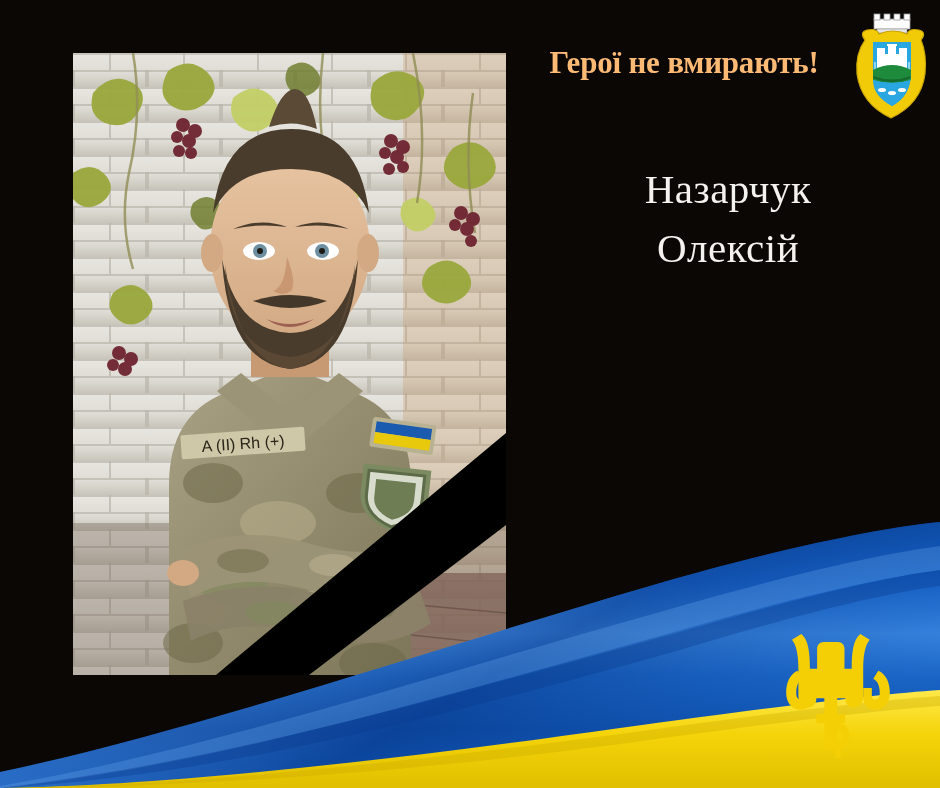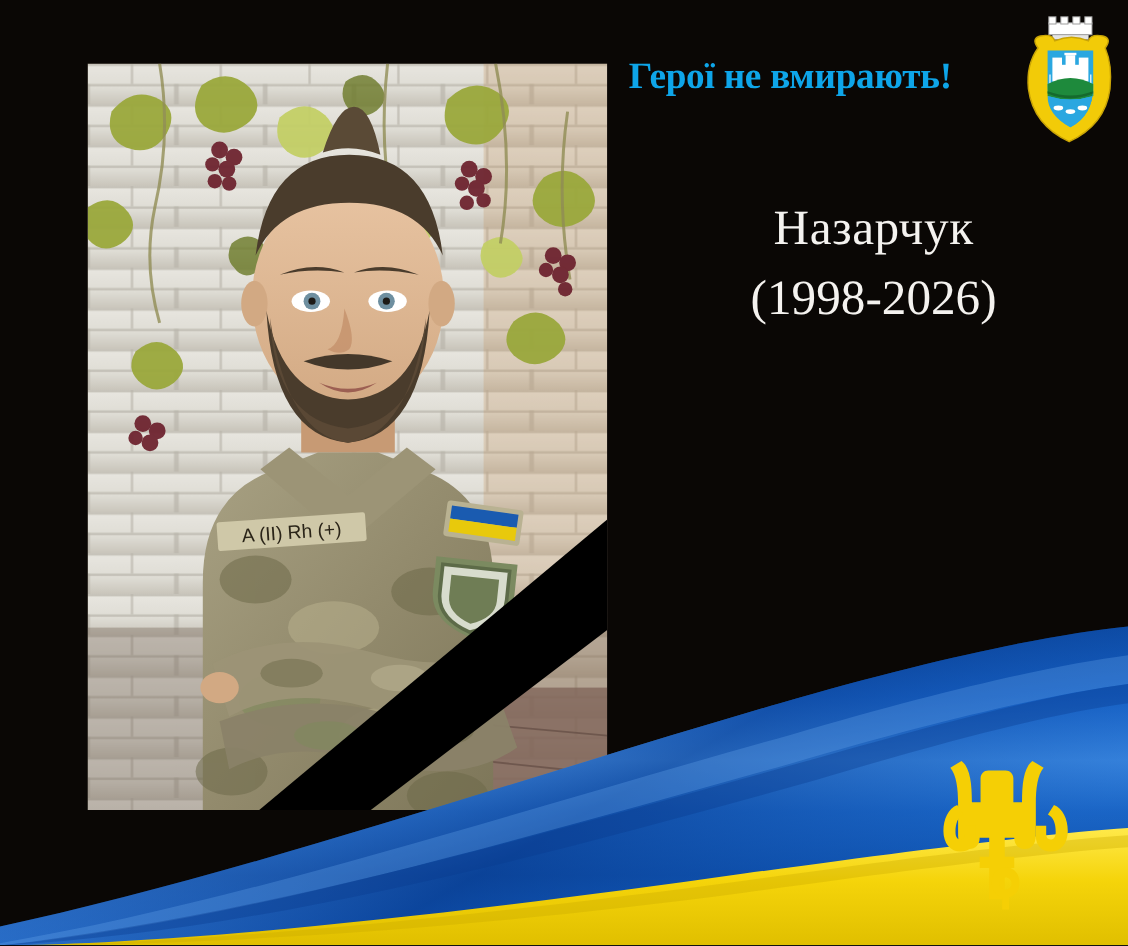--- a/index.html
+++ b/index.html
@@ -39,22 +39,22 @@
     pointer-events: none;
   }
   .ribbon svg { display: block; width: 100%; height: 100%; }
 
   
   .slogan {
     position: absolute;
     left: 524px;
     top: 47px;
     width: 320px;
-    text-align: left;
-    color: #0ea5e9;
+    text-align: center;
+    color: #fdba74;
     font-size: 31px;
     font-weight: bold;
     letter-spacing: -0.2px;
     line-height: 1;
     white-space: nowrap;
   }
 
   
   .coat-of-arms {
     position: absolute;
@@ -327,21 +327,21 @@
         <ellipse cx="41" cy="83" rx="4" ry="2"></ellipse>
         <ellipse cx="51" cy="80" rx="4" ry="2"></ellipse>
       </g>
 
       <path d="M30 98 q11 8 22 0 q-11 12 -22 0z" fill="#f2cb08"></path>
     </svg>
   </div>
 
   <div class="name-block">
     <span class="line">Назарчук</span>
-    <span class="line years">(1998-2026)</span>
+    <span class="line">Олексій</span>
   </div>
 
   <div class="flag-wave">
     <svg viewBox="0 0 940 288" preserveAspectRatio="none">
       <defs>
         <linearGradient id="blueG" x1="0" y1="0" x2="0" y2="1">
           <stop offset="0%" stop-color="#0a47a0"></stop>
           <stop offset="22%" stop-color="#1763c9"></stop>
           <stop offset="42%" stop-color="#3f8ae0"></stop>
           <stop offset="58%" stop-color="#1a63c2"></stop>

